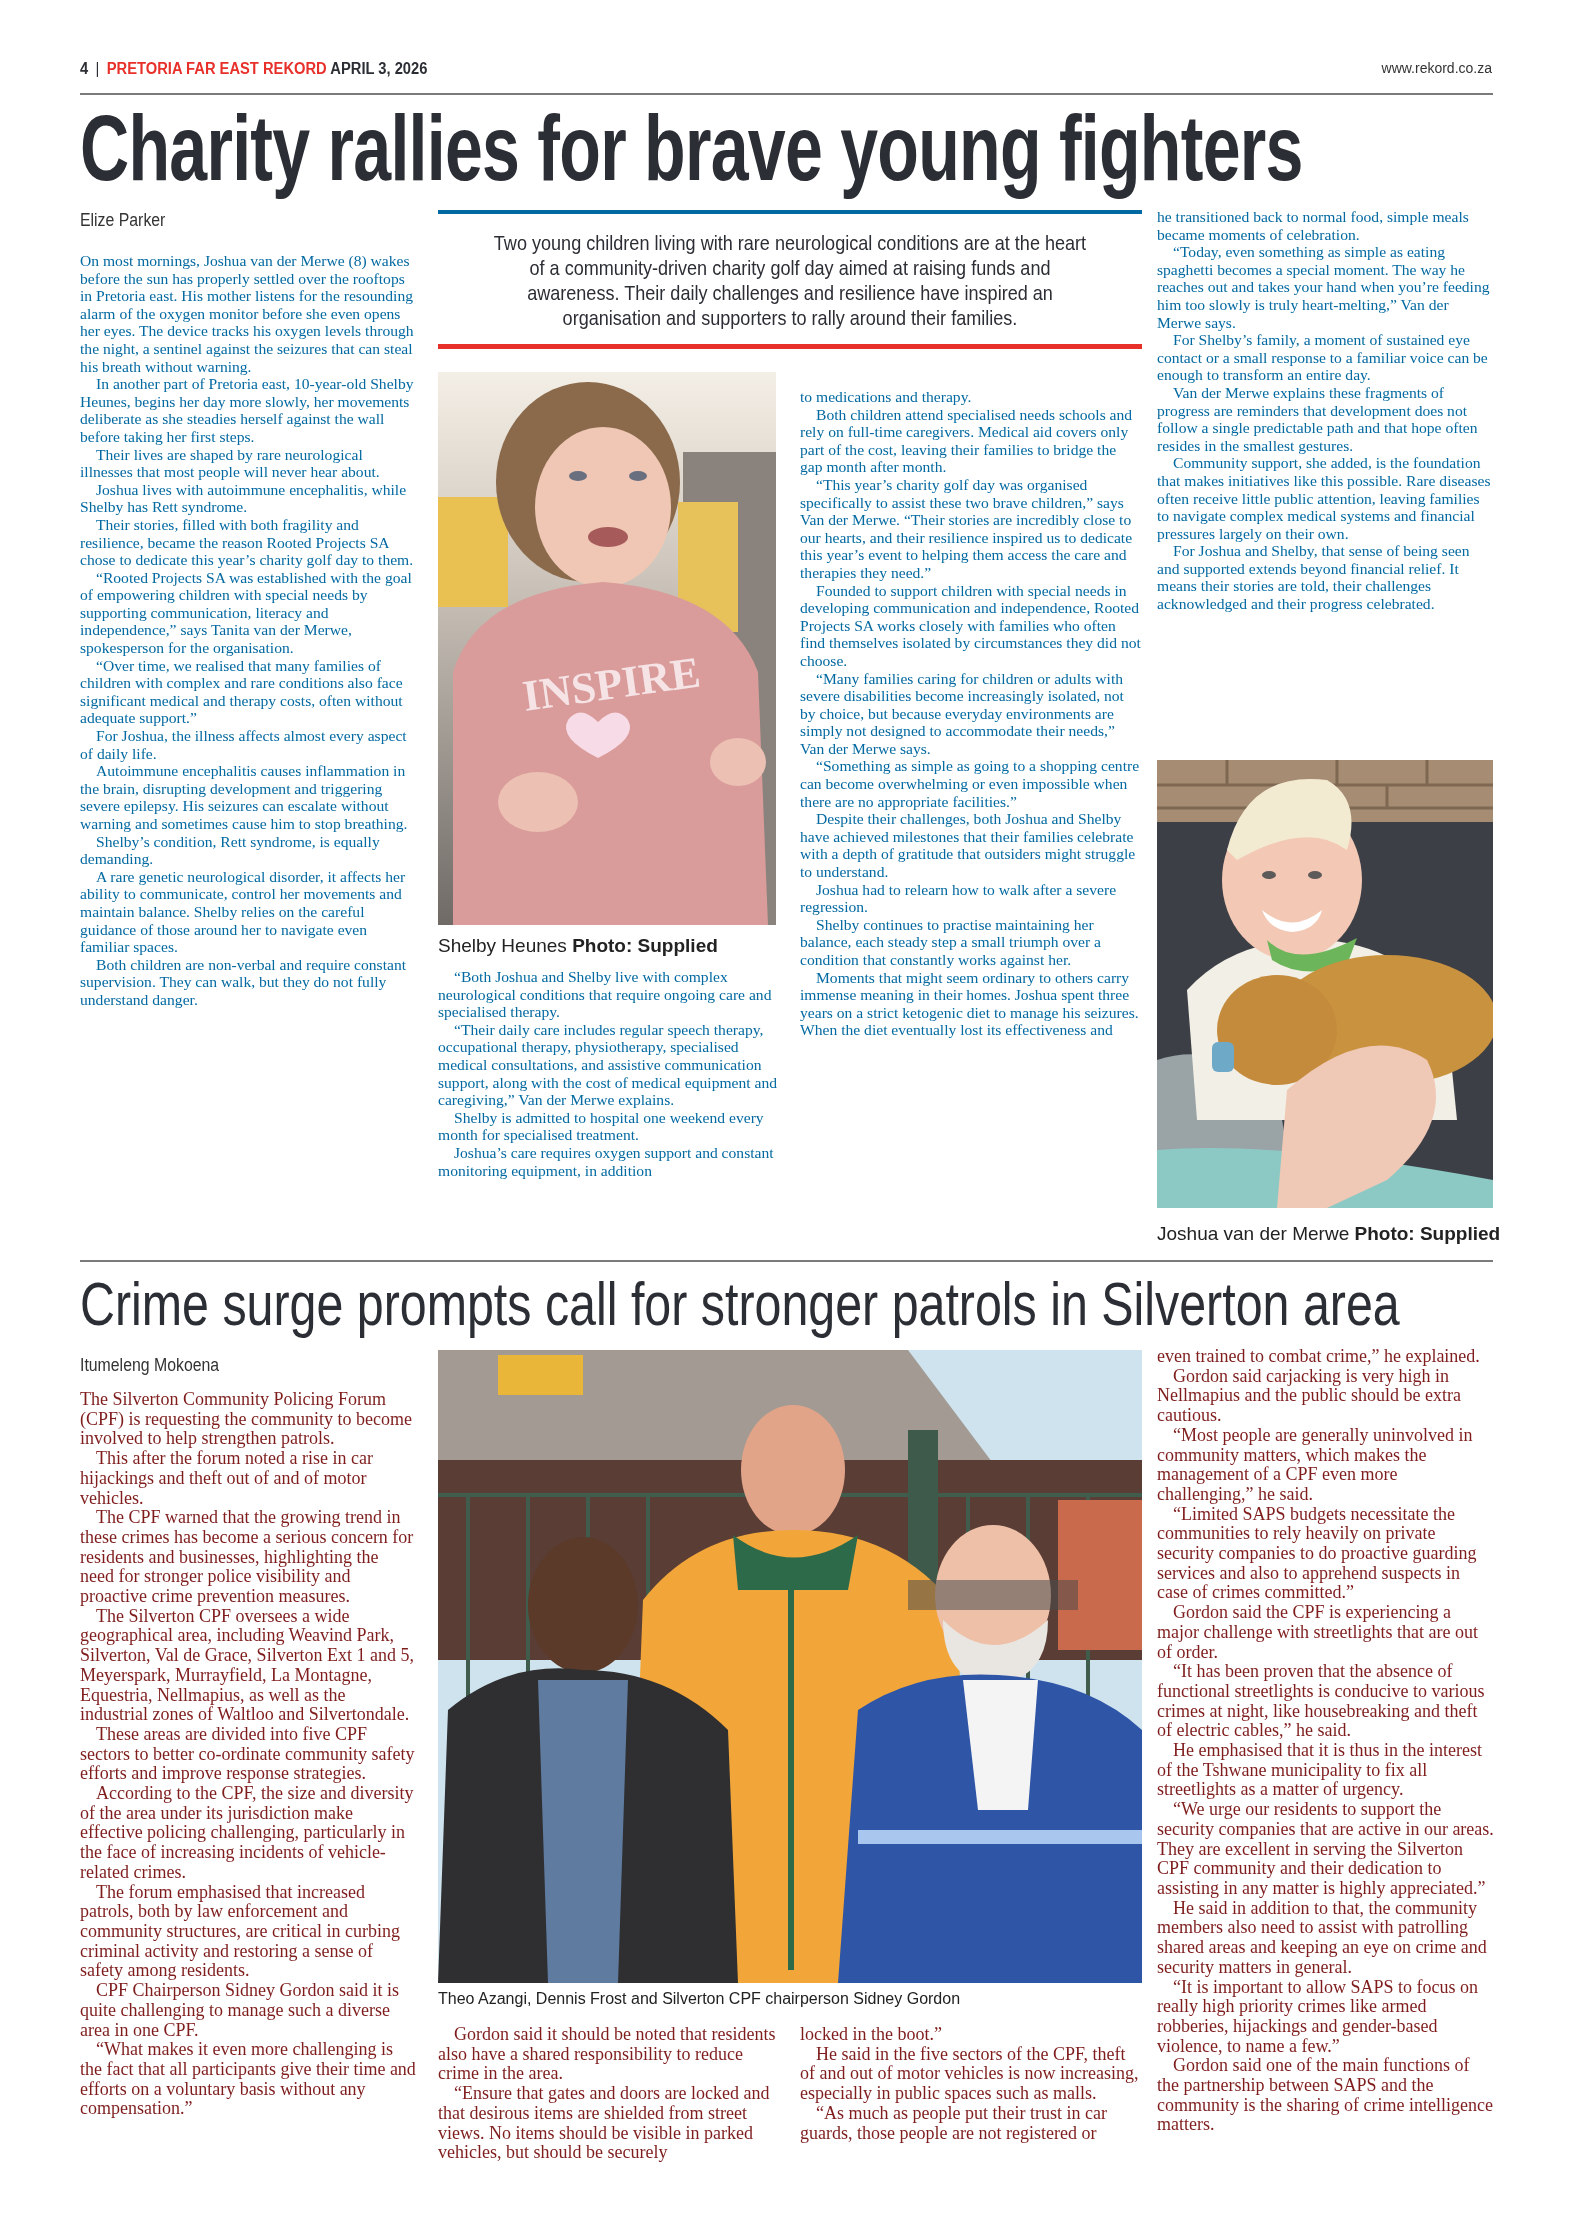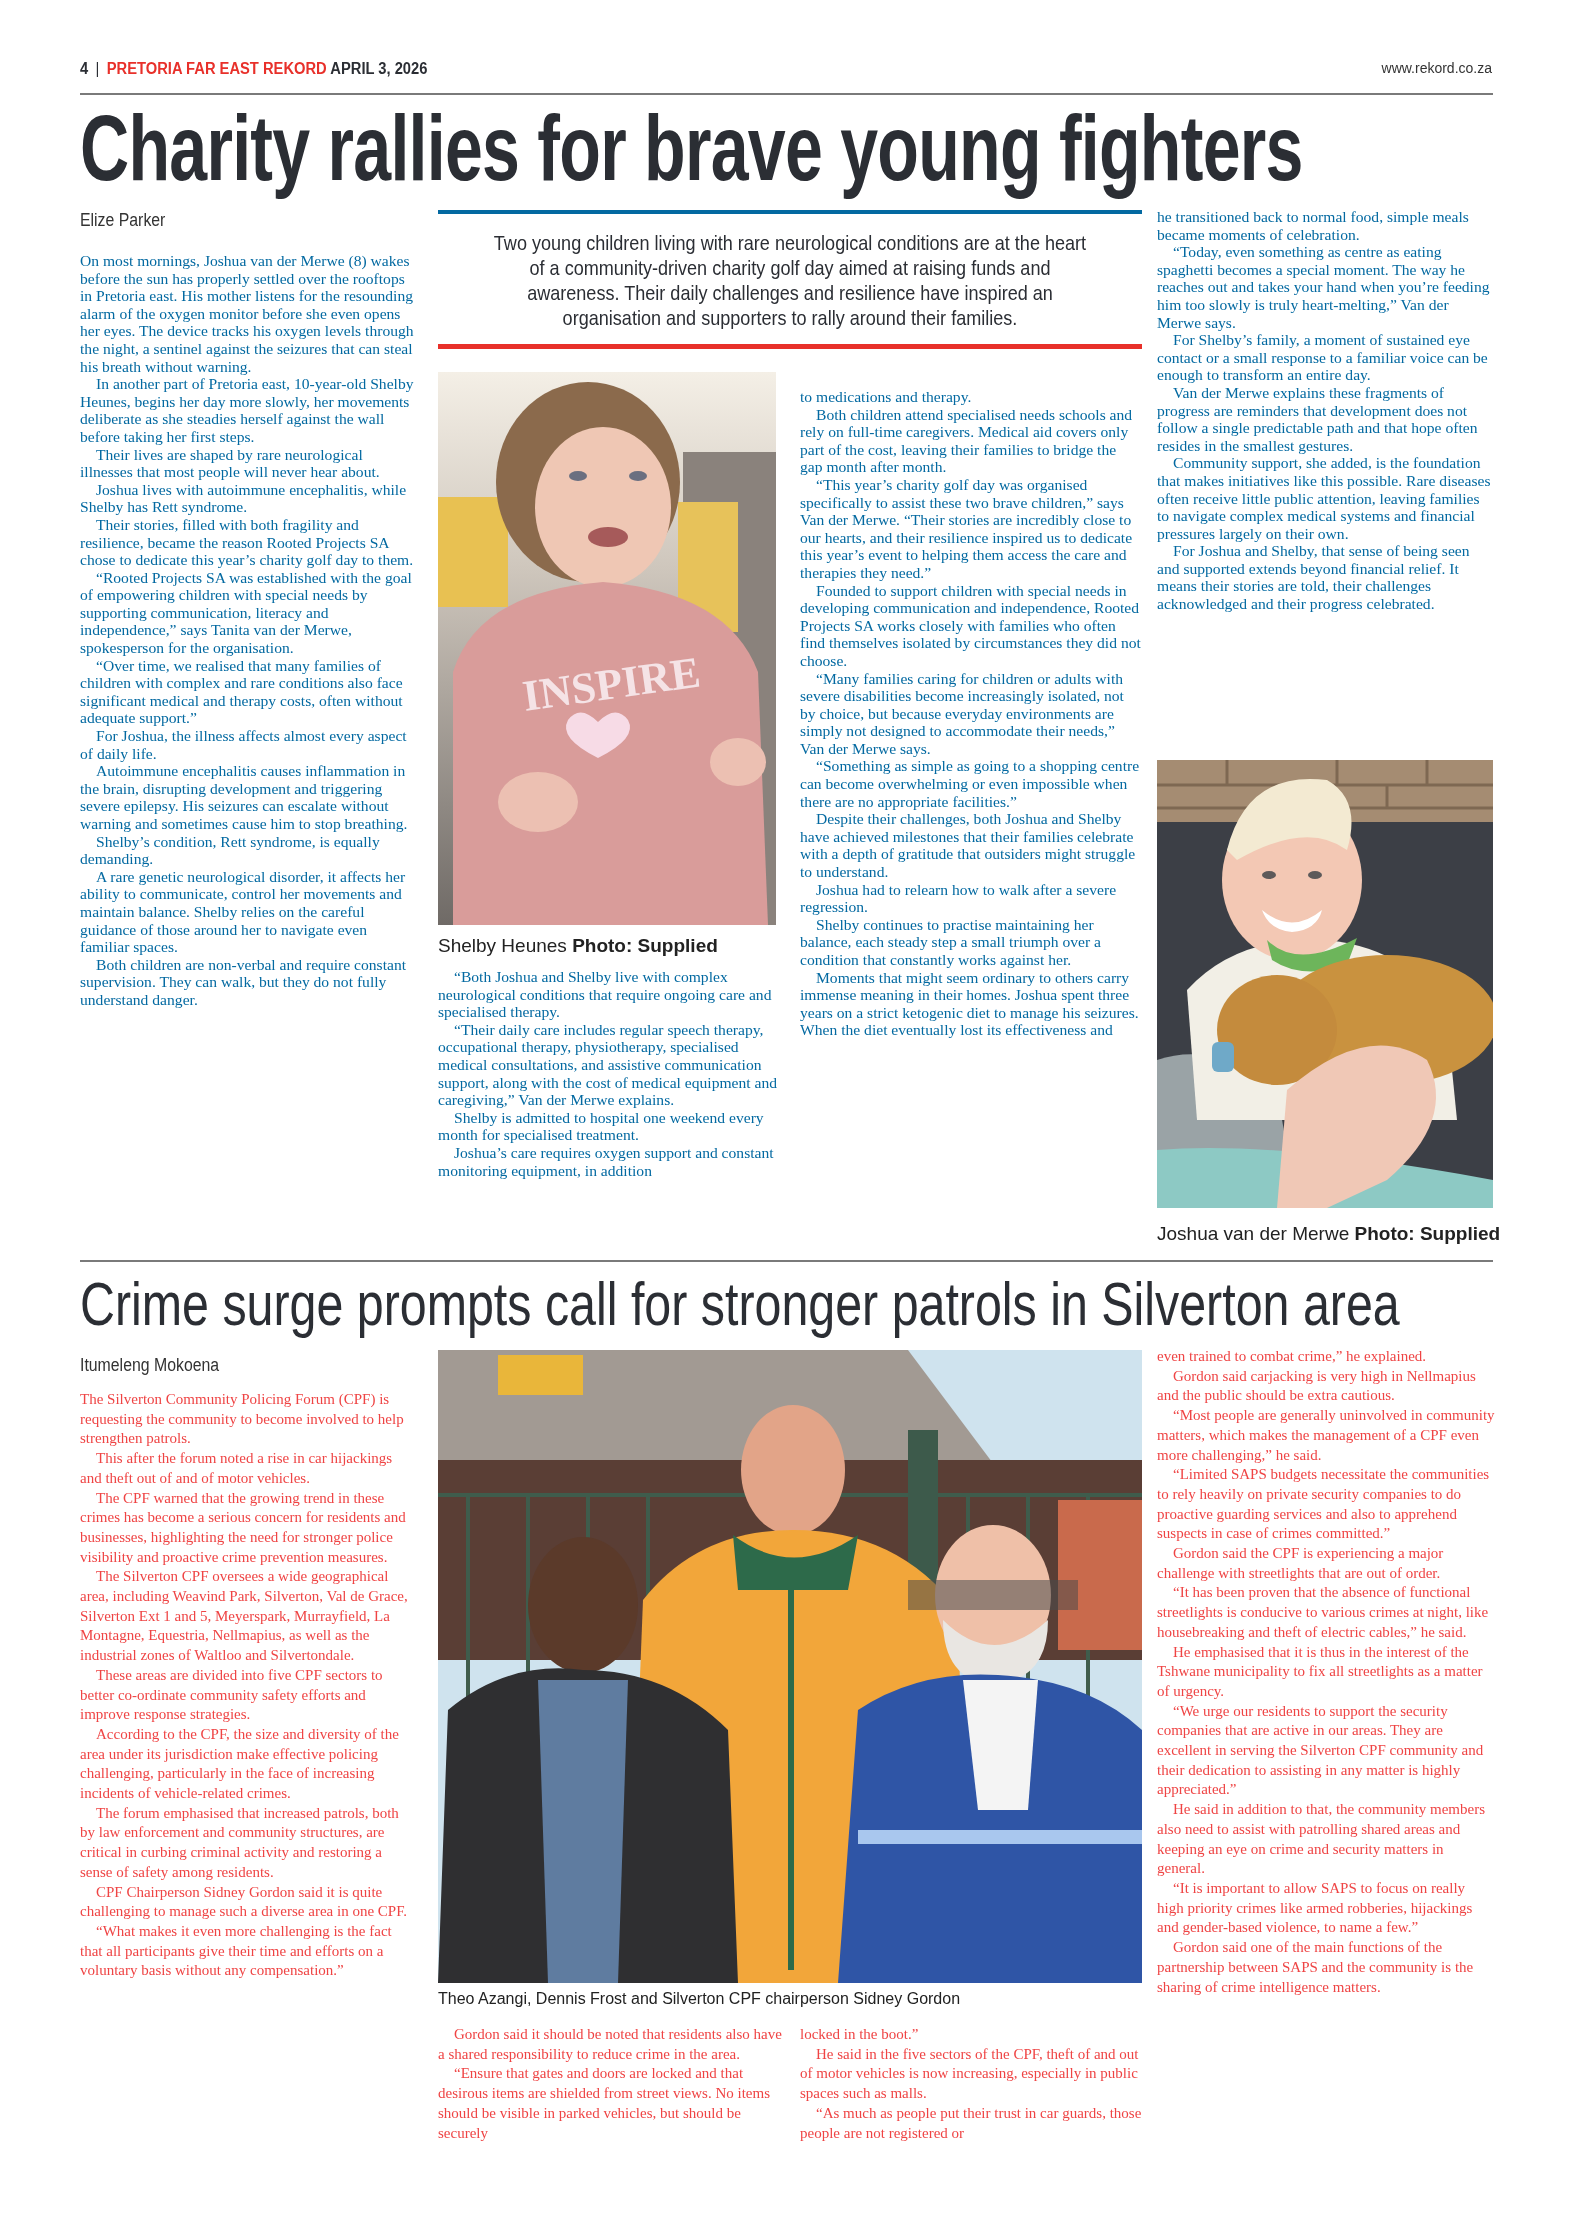--- a/index.html
+++ b/index.html
@@ -14,21 +14,21 @@
   .byline { font-family:"Liberation Sans", sans-serif; font-size:18px; color:#333; transform:scaleX(0.88); transform-origin:left top; white-space:nowrap; }
   .col { font-family:"Liberation Serif", serif; font-size:15.6px; line-height:17.6px; color:#0369a1; }
   .col p { margin:0; text-indent:16px; }
   .col p.first { text-indent:0; }
   .deck { left:438px; top:210px; width:704px; border-top:4px solid #0369a1; border-bottom:5px solid #e8302a; padding:16px 0 14px 0; text-align:center; font-family:"Liberation Sans", sans-serif; font-size:21px; line-height:25px; color:#2b2e34; }
   .deck span { display:inline-block; transform:scaleX(0.86); }
   .photo { overflow:hidden; }
   .caption { font-family:"Liberation Sans", sans-serif; font-size:19px; color:#222; white-space:nowrap; }
   .caption b { font-weight:bold; }
   .title2 { left:80px; top:1268px; font-family:"Liberation Sans", sans-serif; font-weight:normal; font-size:62px; line-height:72px; color:#2b2e34; transform:scaleX(0.78); transform-origin:left top; white-space:nowrap; }
-  .col2 { font-family:"Liberation Serif", serif; font-size:15px; line-height:19.7px; color:#ef4444; }
+  .col2 { font-family:"Liberation Serif", serif; font-size:18px; line-height:19.7px; color:#7f1d1d; }
   .col2 p { margin:0; text-indent:16px; }
   .col2 p.first { text-indent:0; }
 </style>
 </head>
 <body>
 
 <div class="abs masthead">
   <span>4</span><span class="sep">|</span><span class="pub">PRETORIA FAR EAST REKORD</span>
   <span>APRIL 3, 2026</span>
 </div>
@@ -102,21 +102,21 @@
   <p>“Many families caring for children or adults with severe disabilities become increasingly isolated, not by choice, but because everyday environments are simply not designed to accommodate their needs,” Van der Merwe says.</p>
   <p>“Something as simple as going to a shopping centre can become overwhelming or even impossible when there are no appropriate facilities.”</p>
   <p>Despite their challenges, both Joshua and Shelby have achieved milestones that their families celebrate with a depth of gratitude that outsiders might struggle to understand.</p>
   <p>Joshua had to relearn how to walk after a severe regression.</p>
   <p>Shelby continues to practise maintaining her balance, each steady step a small triumph over a condition that constantly works against her.</p>
   <p>Moments that might seem ordinary to others carry immense meaning in their homes. Joshua spent three years on a strict ketogenic diet to manage his seizures. When the diet eventually lost its effectiveness and</p>
 </div>
 
 <div class="abs col" style="left:1157px; top:208px; width:338px;">
   <p class="first">he transitioned back to normal food, simple meals became moments of celebration.</p>
-  <p>“Today, even something as centre as eating spaghetti becomes a special moment. The way he reaches out and takes your hand when you’re feeding him too slowly is truly heart-melting,” Van der Merwe says.</p>
+  <p>“Today, even something as simple as eating spaghetti becomes a special moment. The way he reaches out and takes your hand when you’re feeding him too slowly is truly heart-melting,” Van der Merwe says.</p>
   <p>For Shelby’s family, a moment of sustained eye contact or a small response to a familiar voice can be enough to transform an entire day.</p>
   <p>Van der Merwe explains these fragments of progress are reminders that development does not follow a single predictable path and that hope often resides in the smallest gestures.</p>
   <p>Community support, she added, is the foundation that makes initiatives like this possible. Rare diseases often receive little public attention, leaving families to navigate complex medical systems and financial pressures largely on their own.</p>
   <p>For Joshua and Shelby, that sense of being seen and supported extends beyond financial relief. It means their stories are told, their challenges acknowledged and their progress celebrated.</p>
 </div>
 
 <div class="abs photo" style="left:1157px; top:760px; width:336px; height:448px;">
   <svg width="336" height="448" viewBox="0 0 336 448">
     <rect width="336" height="448" fill="#3c3f46"></rect>
     <rect width="336" height="62" fill="#a58c72"></rect>

